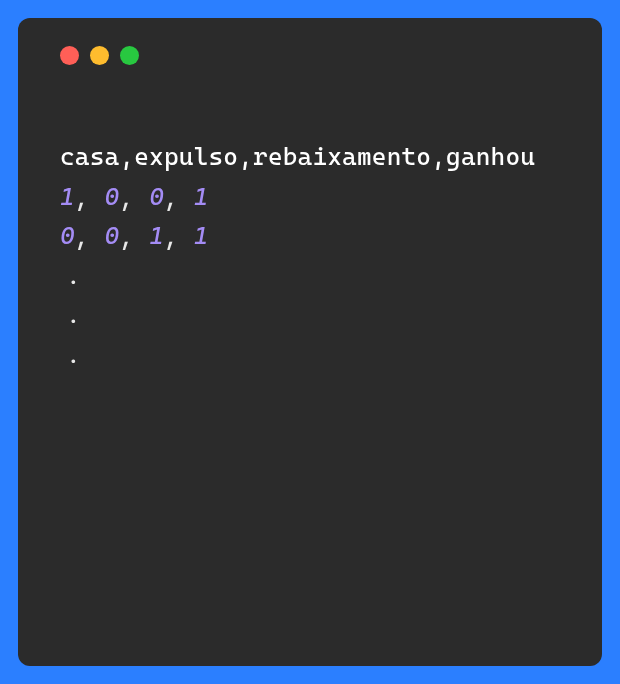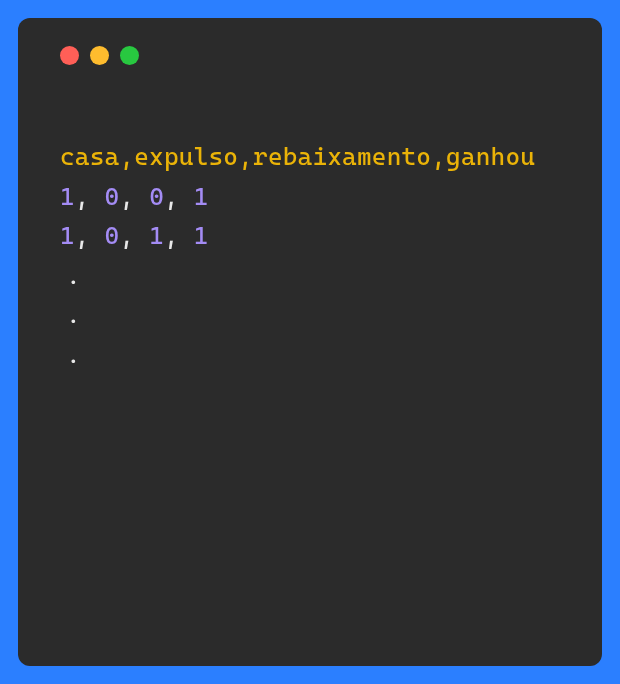--- a/index.html
+++ b/index.html
@@ -34,25 +34,26 @@
     }
     .dot-red { background: #ff5f57; }
     .dot-yellow { background: #febc2e; }
     .dot-green { background: #28c840; }
     .code-content {
       font-size: 25px;
       line-height: 1.58;
       letter-spacing: 0.2px;
     }
     .header-line {
-      color: #eab308;
+      color: #ffffff;
       white-space: nowrap;
     }
     .data-line {
       white-space: pre;
+      font-style: italic;
     }
     .num {
       color: #a48cf5;
     }
     .comma {
       color: #e8e8e8;
     }
     .dot-line {
       color: #e8e8e8;
       padding-left: 6px;
@@ -64,21 +65,21 @@
 <div class="window">
   <div class="window-controls">
     <div class="dot dot-red"></div>
     <div class="dot dot-yellow"></div>
     <div class="dot dot-green"></div>
   </div>
   <div class="code-content">
     <div class="header-line">casa,expulso,rebaixamento,ganhou</div>
     <div id="rows-container">
         <div class="data-line"><span class="num">1</span><span class="comma">, </span><span class="num">0</span><span class="comma">, </span><span class="num">0</span><span class="comma">, </span><span class="num">1</span></div>
-        <div class="data-line"><span class="num">1</span><span class="comma">, </span><span class="num">0</span><span class="comma">, </span><span class="num">1</span><span class="comma">, </span><span class="num">1</span></div>
+        <div class="data-line"><span class="num">0</span><span class="comma">, </span><span class="num">0</span><span class="comma">, </span><span class="num">1</span><span class="comma">, </span><span class="num">1</span></div>
       </div>
     <div id="ellipsis-container">
         <div class="dot-line">.</div>
         <div class="dot-line">.</div>
         <div class="dot-line">.</div>
       </div>
   </div>
 </div>
 
 </body></html>

